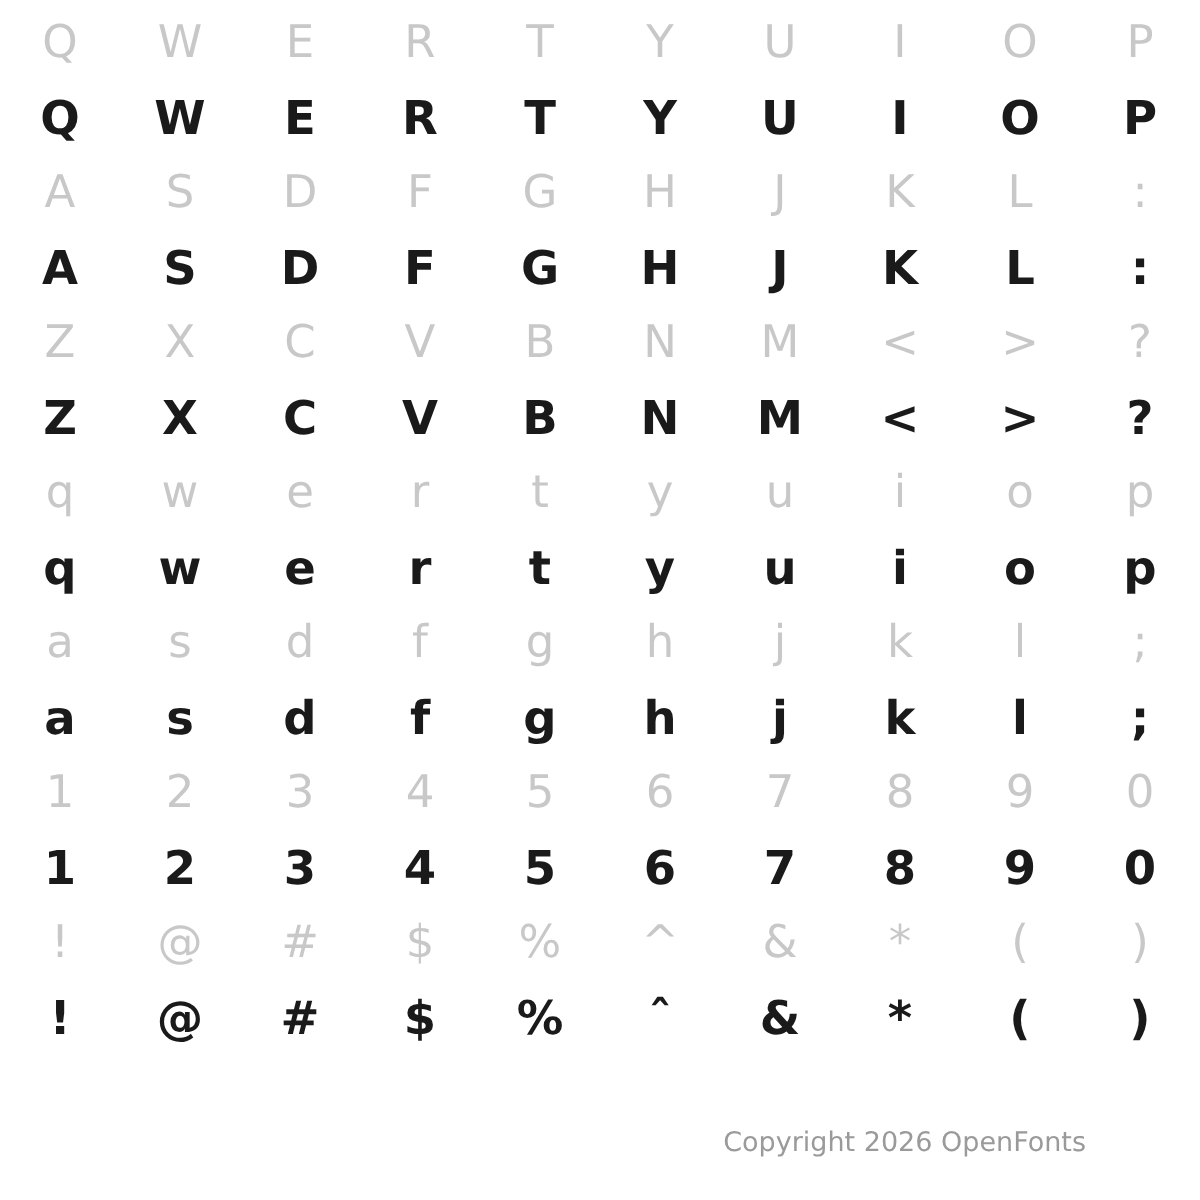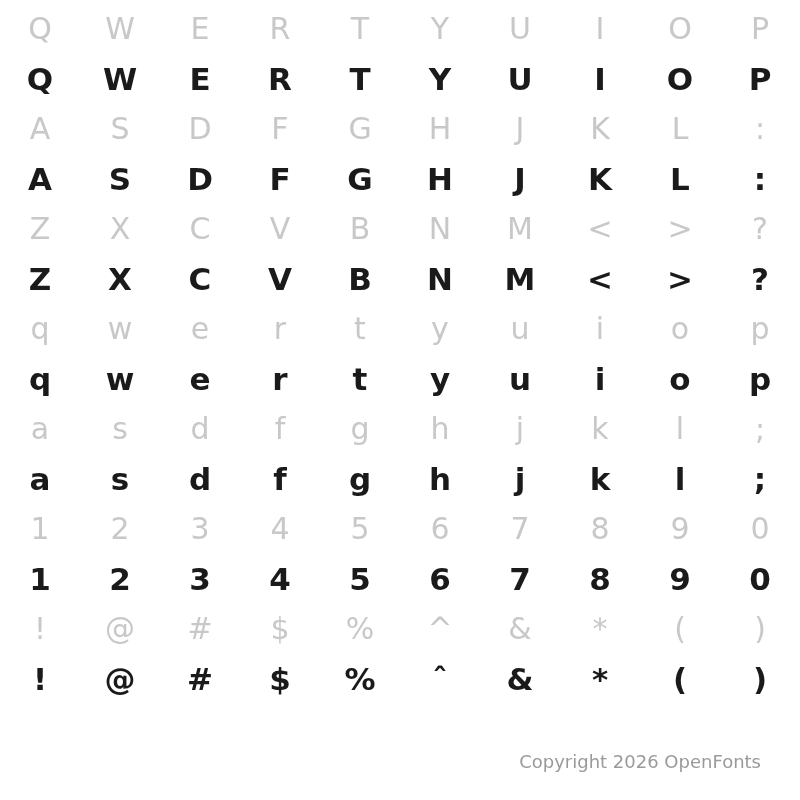--- a/index.html
+++ b/index.html
@@ -48,21 +48,21 @@
     color: #1a1a1a;
     font-weight: bold;
     font-size: 31px;
   }
   .copyright {
     position: absolute;
     left: 0;
     right: 0;
     bottom: 28px;
     text-align: right;
-    padding-right: 39px;
+    padding-right: 76px;
     color: #9a9a9a;
     font-size: 18px;
     font-family: "DejaVu Sans", sans-serif;
   }
 </style>
 </head>
 <body>
 
 <div class="sheet">
   <div class="grid" id="glyph-grid">

